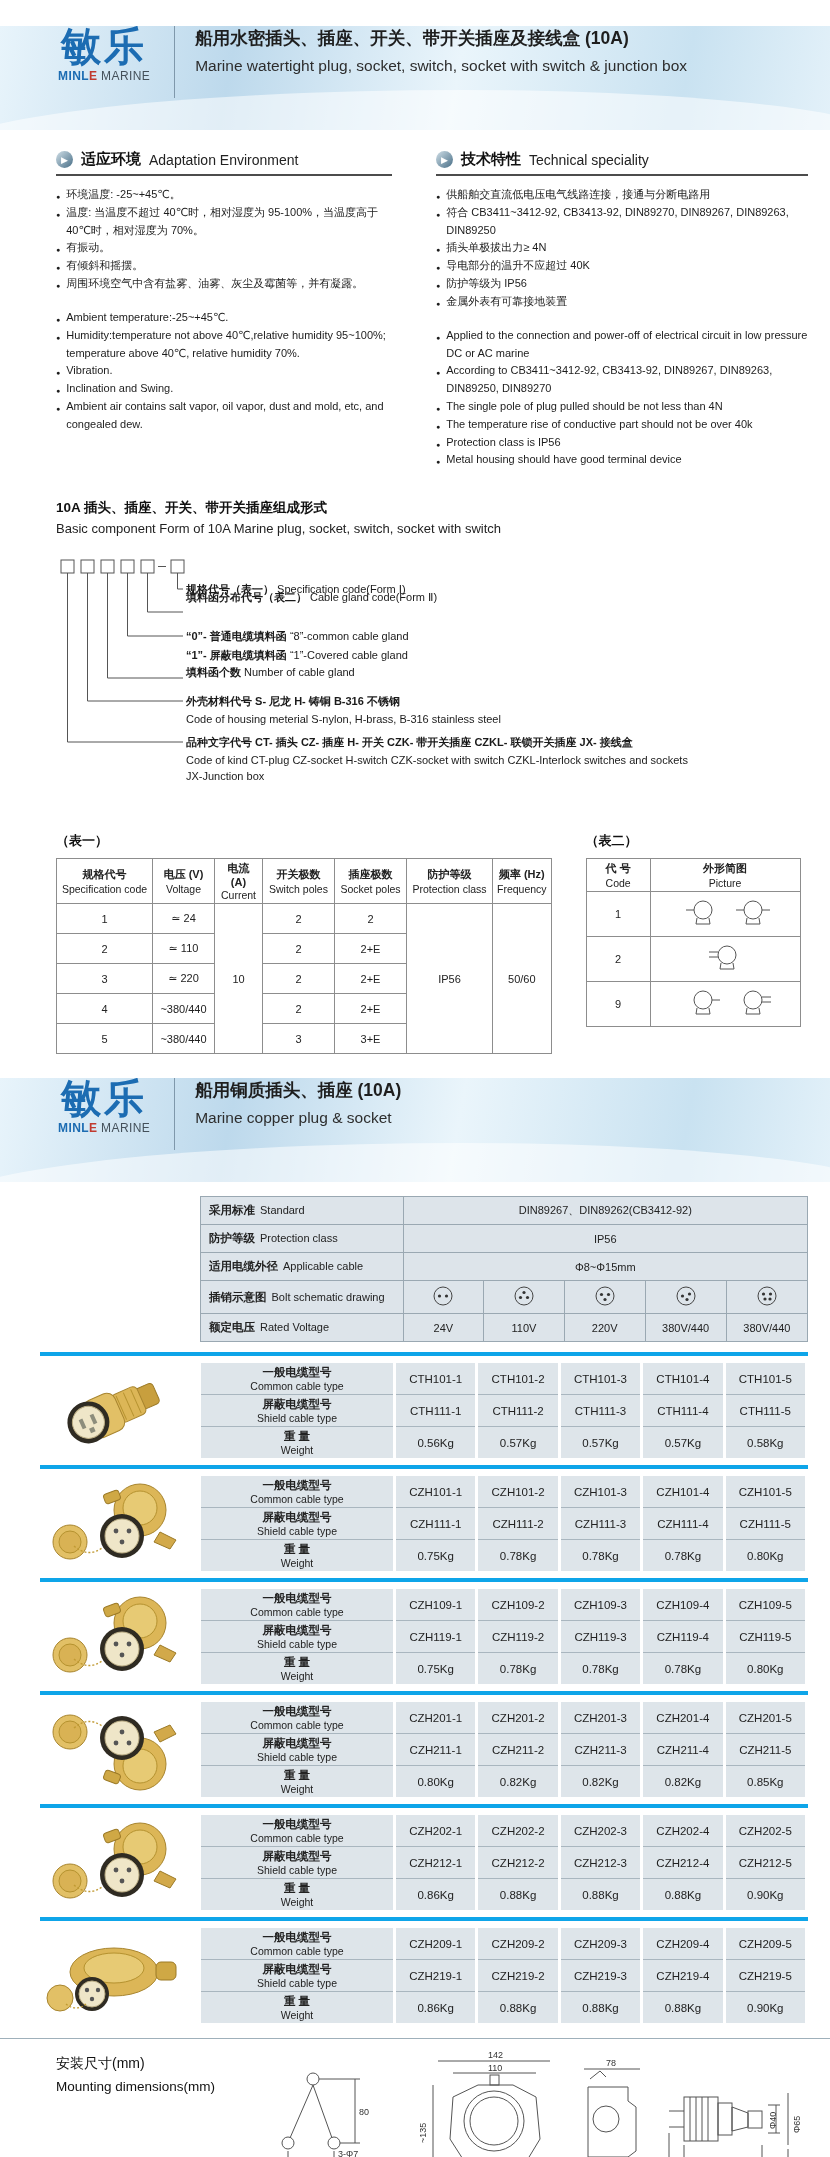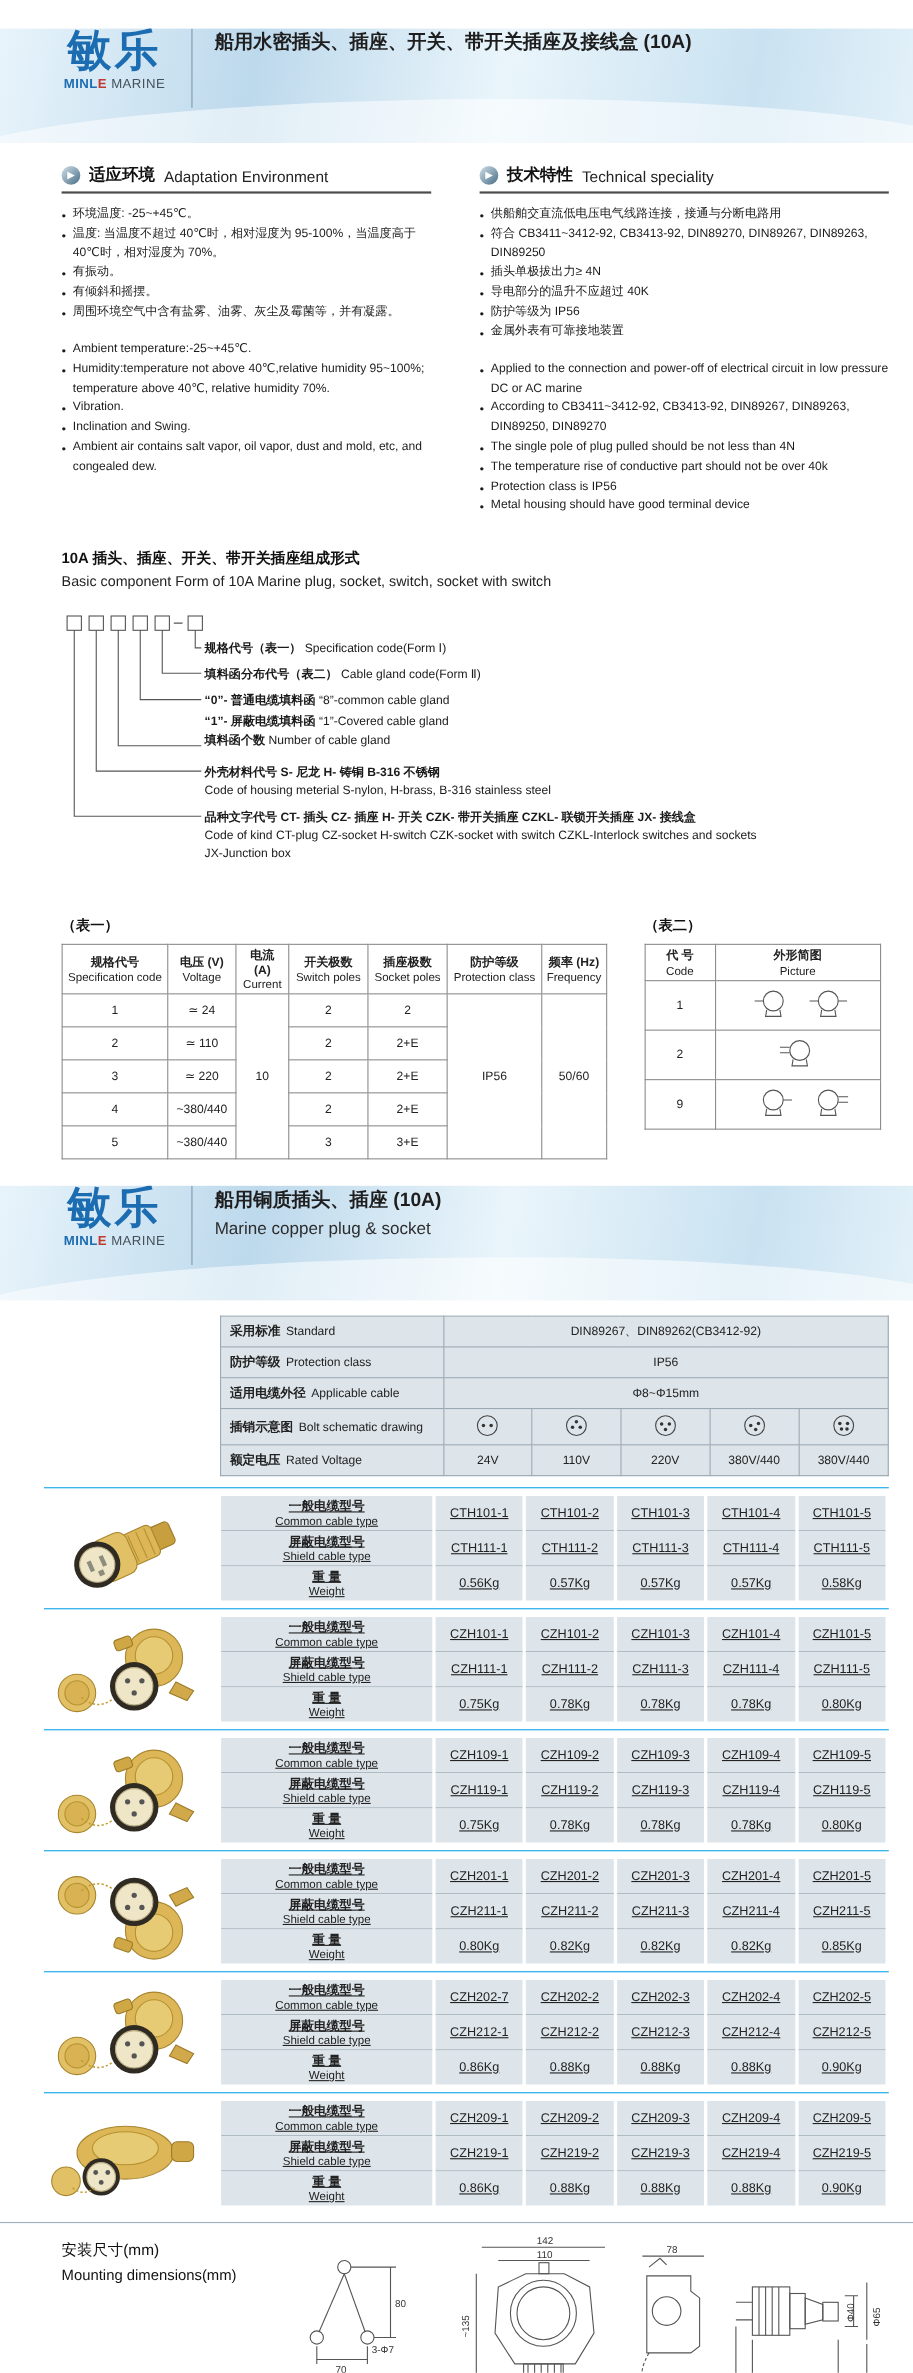--- a/index.html
+++ b/index.html
@@ -52,21 +52,21 @@
   .hen{font-size:10.5px;display:block;margin-top:1px;}
   table.grid td{font-size:11px;height:25px;}
   
   .spec{margin:14px 0 0 200px;width:608px;}
   table.spec-t{border-collapse:collapse;width:608px;}
   table.spec-t td{border:1px solid #9aa8b2;background:#dde4ea;font-size:11px;height:25px;text-align:center;vertical-align:middle;}
   table.spec-t td.lab{text-align:left;padding-left:8px;width:196px;}
   .lab .cn{font-weight:bold;font-size:11.5px;}
   .lab .en{font-size:11px;margin-left:5px;}
   .products{width:768px;margin:10px 0 0 40px;}
-  .pgroup{display:flex;gap:10px;align-items:flex-end;border-top:1px solid #0ea5e9;padding:7px 0;text-decoration:underline;}
+  .pgroup{display:flex;gap:10px;align-items:center;border-top:4px solid #0ea5e9;padding:7px 0;}
   .photo{width:148px;height:88px;flex:none;}
   table.ptable{border-collapse:separate;border-spacing:3px 0;width:610px;flex:none;}
   table.ptable td{background:#dee5ea;text-align:center;vertical-align:middle;height:29px;font-size:11.5px;border-bottom:1px solid #a9b6bf;}
   table.ptable tr:last-child td{border-bottom:none;}
   table.ptable td.lab{width:190px;}
   .pl-cn{font-size:11.5px;font-weight:bold;display:block;}
   .pl-en{font-size:10.5px;display:block;}
   
   .mounting{border-top:1px solid #9fb0ba;margin-top:8px;position:relative;height:200px;}
   .mount-title{position:absolute;left:56px;top:16px;}
@@ -80,20 +80,21 @@
 
 <div class="band">
   <div class="band-inner">
     <div class="logo">
       <div class="logo-cn">敏乐</div>
       <div class="logo-en"><span>MINL</span><span class="red">E</span><span class="marine"> MARINE</span></div>
     </div>
     <div class="vdiv"></div>
     <div>
       <div class="btitle-cn">船用水密插头、插座、开关、带开关插座及接线盒 (10A)</div>
+      <div class="btitle-en">Marine watertight plug, socket, switch, socket with switch &amp; junction box</div>
     </div>
   </div>
 </div>
 
 <div class="cols">
   <div class="colL">
     <div class="sec-head">
       <span class="play">▶</span>
       <span class="cn">适应环境</span>
       <span class="en">Adaptation Environment</span>
@@ -219,21 +220,21 @@
         <rect x="115" y="8" width="13" height="13"></rect>
         <polyline points="121.5,21 121.5,37 127,37"></polyline>
         <polyline points="91.5,21 91.5,60 127,60"></polyline>
         <polyline points="71.5,21 71.5,84 127,84"></polyline>
         <polyline points="51.5,21 51.5,126 127,126"></polyline>
         <polyline points="31.5,21 31.5,149 127,149"></polyline>
         <polyline points="11.5,21 11.5,190 127,190"></polyline>
       </g>
     </svg>
     <div class="dlabel" style="top:30px"><span class="cn">规格代号（表一）</span> <span>Specification code(Form Ⅰ)</span></div>
-    <div class="dlabel" style="top:53px"><span class="cn">填料函分布代号（表二）</span> <span>Cable gland code(Form Ⅱ)</span></div>
+    <div class="dlabel" style="top:38px"><span class="cn">填料函分布代号（表二）</span> <span>Cable gland code(Form Ⅱ)</span></div>
     <div class="dlabel" style="top:77px"><span class="cn">“0”- 普通电缆填料函</span> <span>“8”-common cable gland</span></div>
     <div class="dlabel" style="top:96px"><span class="cn">“1”- 屏蔽电缆填料函</span> <span>“1”-Covered cable gland</span></div>
     <div class="dlabel" style="top:113px"><span class="cn">填料函个数</span> <span>Number of cable gland</span></div>
     <div class="dlabel" style="top:142px"><span class="cn">外壳材料代号 S- 尼龙 H- 铸铜 B-316 不锈钢</span><span class="blk">Code of housing meterial S-nylon, H-brass, B-316 stainless steel</span></div>
     <div class="dlabel" style="top:183px;white-space:normal;width:600px"><span class="cn">品种文字代号 CT- 插头 CZ- 插座 H- 开关 CZK- 带开关插座 CZKL- 联锁开关插座 JX- 接线盒</span><span class="blk">Code of kind CT-plug CZ-socket H-switch CZK-socket with switch CZKL-Interlock switches and sockets</span><span class="blk">JX-Junction box</span></div>
   </div>
 </div>
 
 <div class="formsrow">
   <div>
@@ -709,21 +710,21 @@
             <path d="M34,66 q14,12 28,2" fill="none" stroke="#c19a33" stroke-width="1.4" stroke-dasharray="2,2"></path>
           </g>
         </svg></div>
       <table class="ptable">
         <tbody>
           <tr>
             <td class="lab">
               <span class="pl-cn">一般电缆型号</span>
               <span class="pl-en">Common cable type</span>
             </td>
-            <td>CZH202-7</td>
+            <td>CZH202-1</td>
             <td>CZH202-2</td>
             <td>CZH202-3</td>
             <td>CZH202-4</td>
             <td>CZH202-5</td>
           </tr>
           <tr>
             <td class="lab">
               <span class="pl-cn">屏蔽电缆型号</span>
               <span class="pl-en">Shield cable type</span>
             </td>

